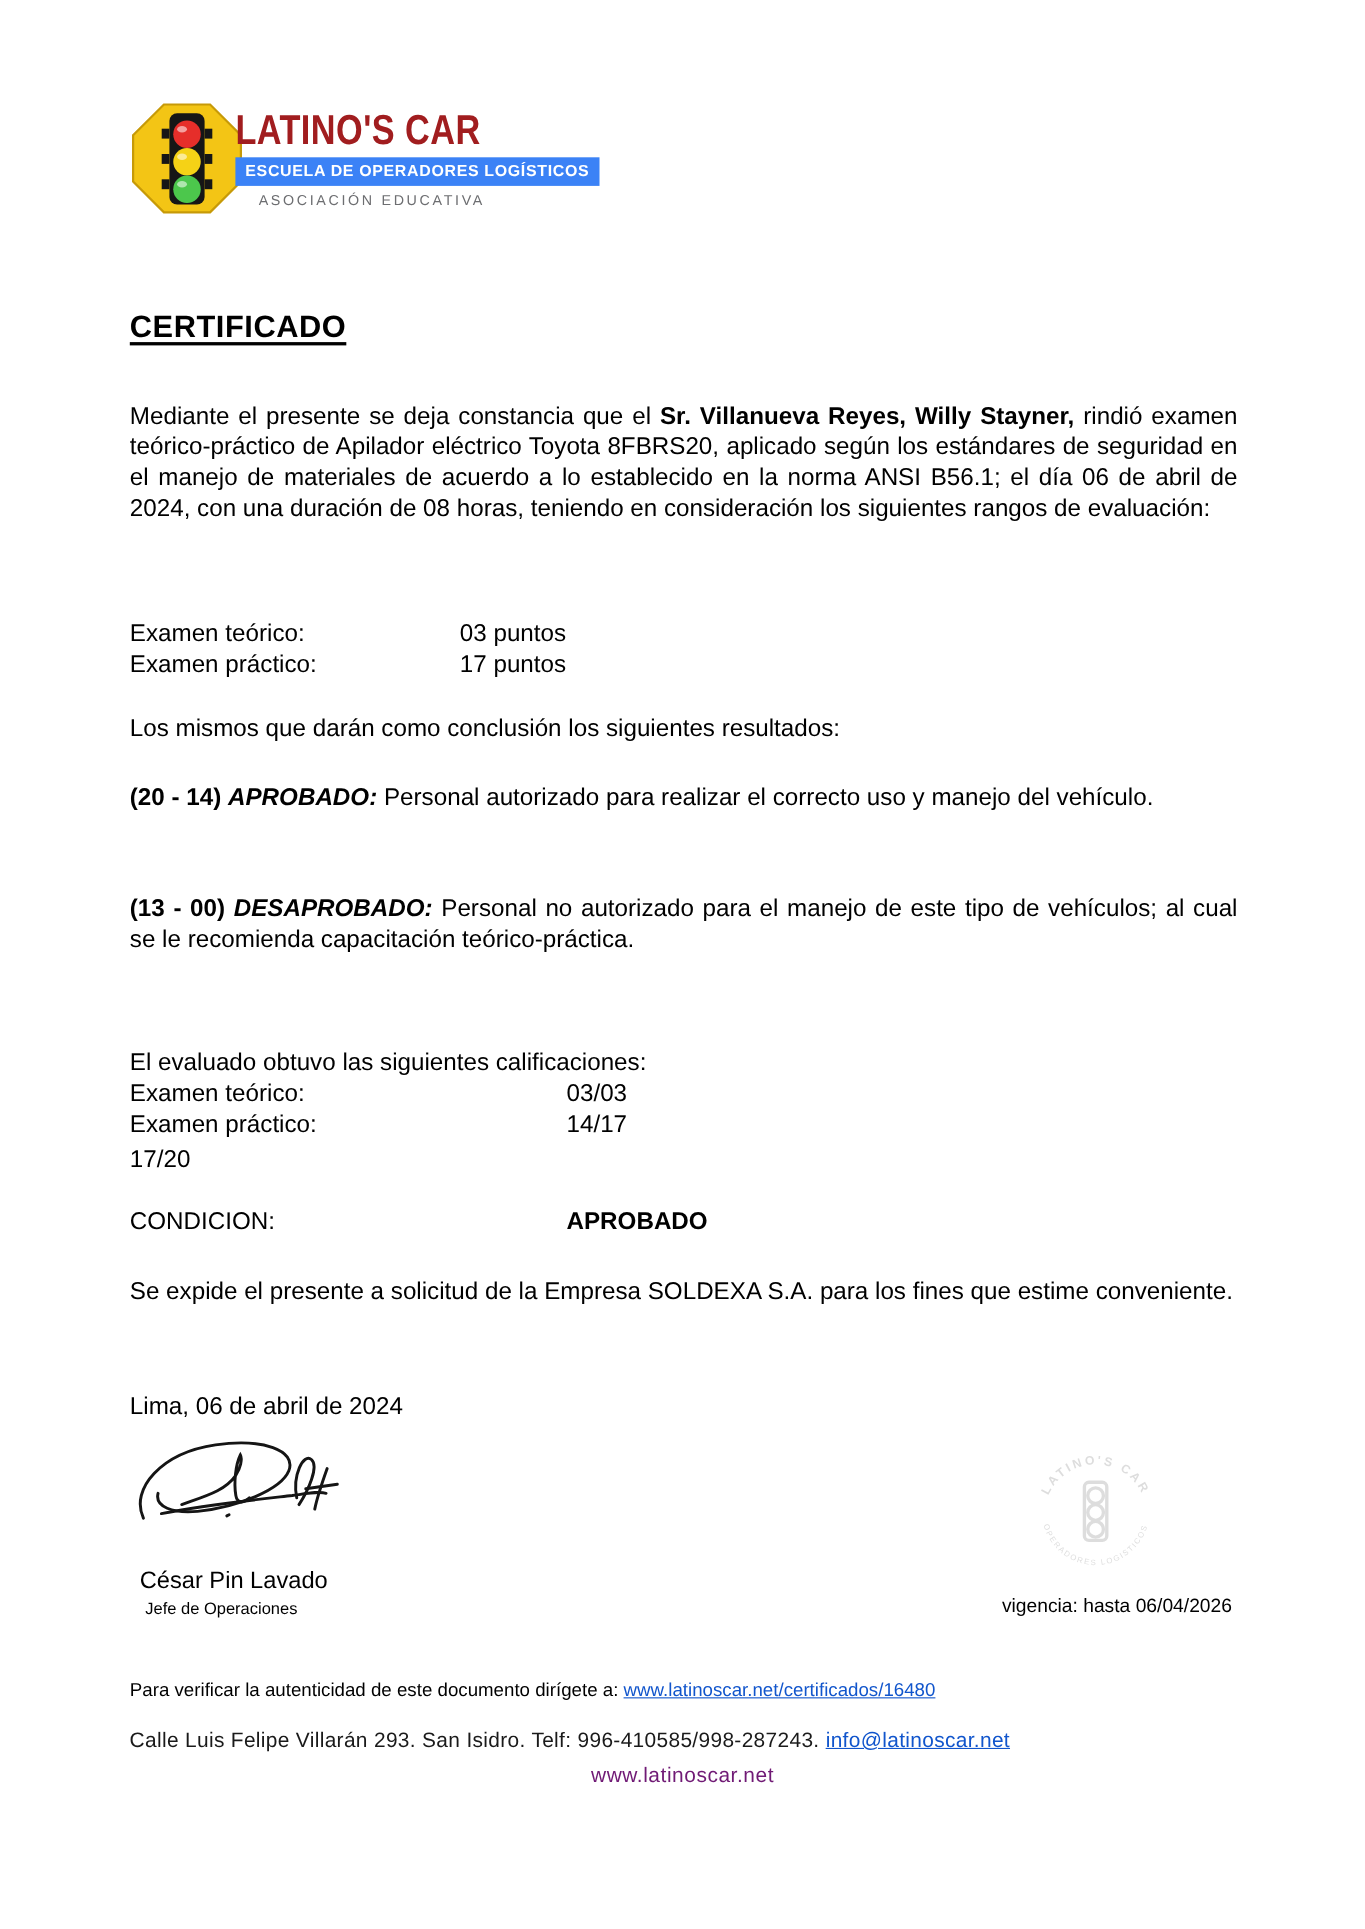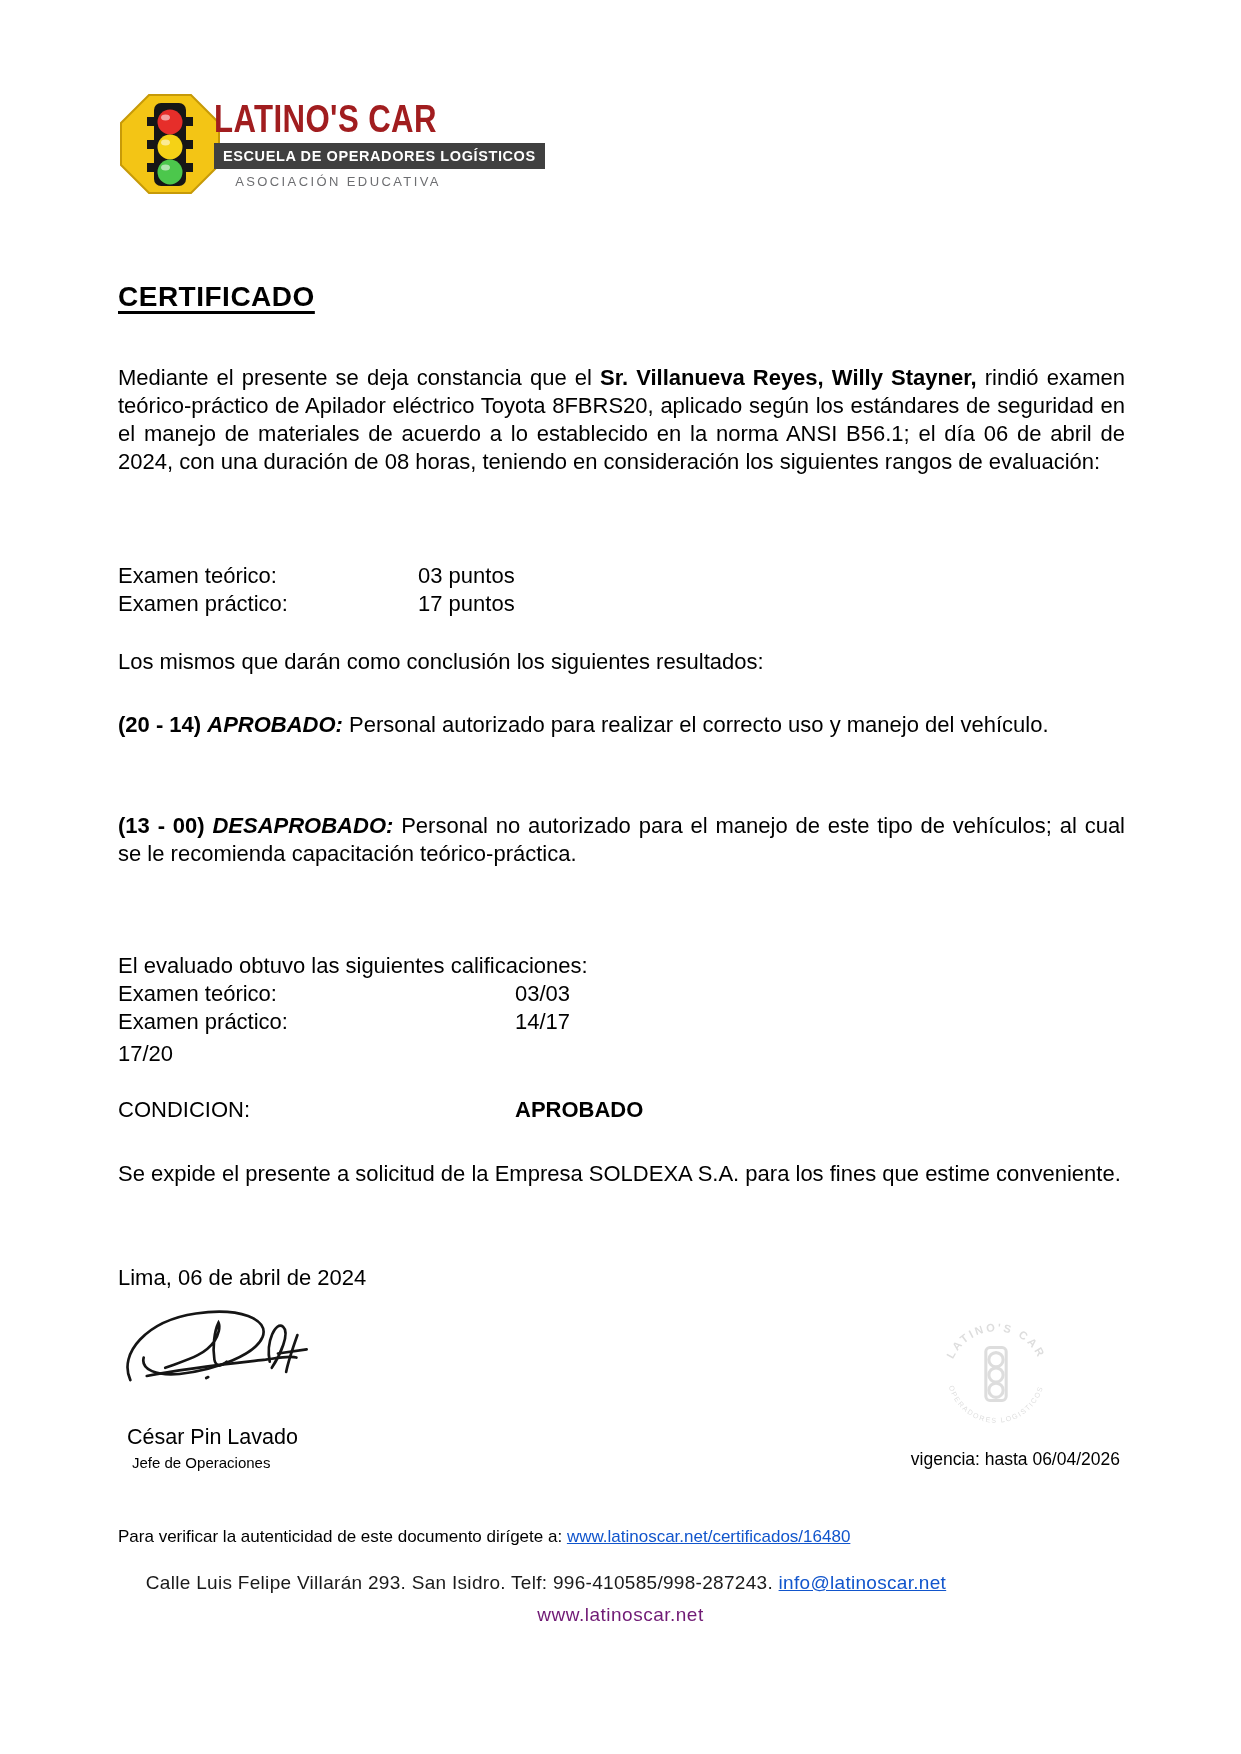--- a/index.html
+++ b/index.html
@@ -12,21 +12,21 @@
     overflow:hidden;
   }
   
   .logo{position:absolute;left:118px;top:92px;display:flex;align-items:flex-start;}
   .logo-right{display:flex;flex-direction:column;margin-left:-8px;margin-top:8px;}
   .logo-title{
     font-size:38px;font-weight:800;color:#A11D1F;letter-spacing:.5px;
     transform:scaleX(.82);transform-origin:left center;white-space:nowrap;line-height:1.05;
   }
   .logo-bar{
-    background:#404040;color:#fff;font-size:14.5px;font-weight:700;
+    background:#3b82f6;color:#fff;font-size:14.5px;font-weight:700;
     letter-spacing:.6px;padding:5px 9px;margin-top:3px;white-space:nowrap;width:max-content;
   }
   .logo-tagline{
     color:#6D6E71;font-size:13px;font-weight:500;letter-spacing:2.4px;
     margin-top:5px;text-align:center;width:248px;white-space:nowrap;
   }
   
   .abs{position:absolute;left:118px;width:1007px;}
   .doc-title{
     top:281px;font-size:28px;font-weight:bold;
@@ -44,21 +44,21 @@
   .signature{position:absolute;left:116px;top:1296px;}
   .signer-name{position:absolute;left:127px;top:1424px;font-size:21.5px;line-height:26px;}
   .signer-role{position:absolute;left:132px;top:1452px;font-size:15px;line-height:22px;}
   
   .seal{position:absolute;left:935px;top:1315px;opacity:.33;}
   .validity{position:absolute;left:760px;top:1449px;width:360px;text-align:right;font-size:17.5px;}
   
   .verify{position:absolute;left:118px;top:1527px;width:1007px;font-size:17px;}
   a.link{color:#1155CC;text-decoration:underline;}
   .address{position:absolute;left:0;top:1572px;width:1036px;text-align:center;
-    font-size:19px;color:#1a1a1a;letter-spacing:.3px;padding-left:28px;}
+    font-size:19px;color:#1a1a1a;letter-spacing:.3px;}
   .website{position:absolute;left:0;top:1604px;width:1241px;text-align:center;
     font-size:19px;color:#701a75;letter-spacing:.5px;}
 </style>
 </head>
 <body>
 
 <div class="page">
 
   <div class="logo">
     <svg width="104" height="104" viewBox="0 0 104 104">

